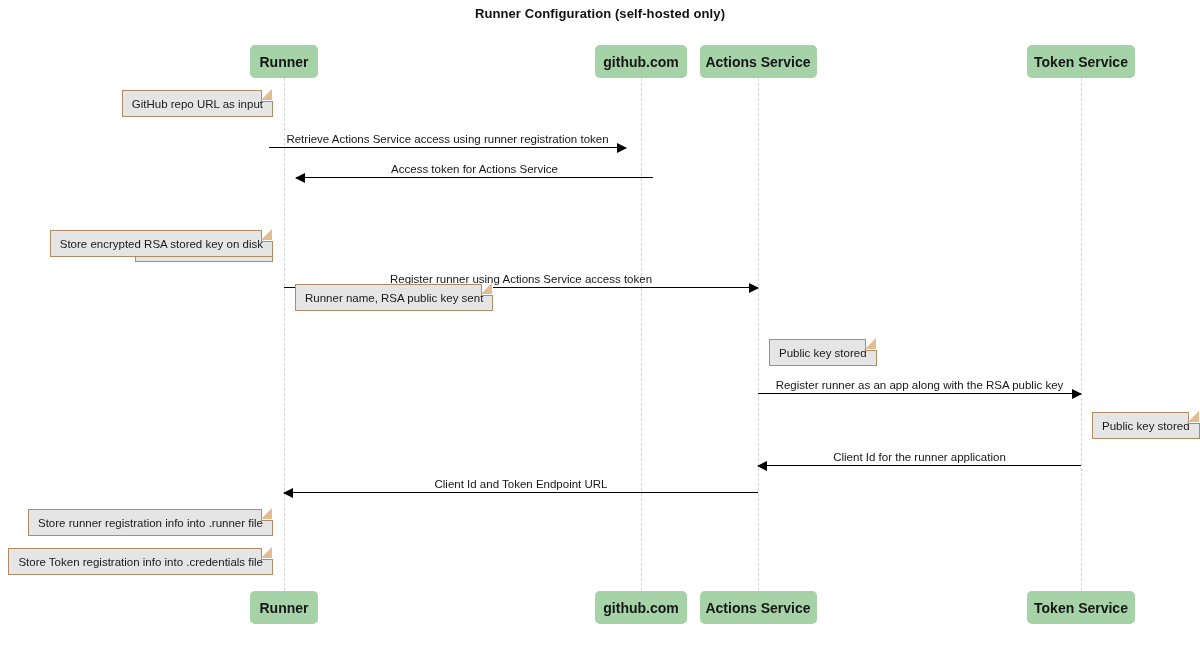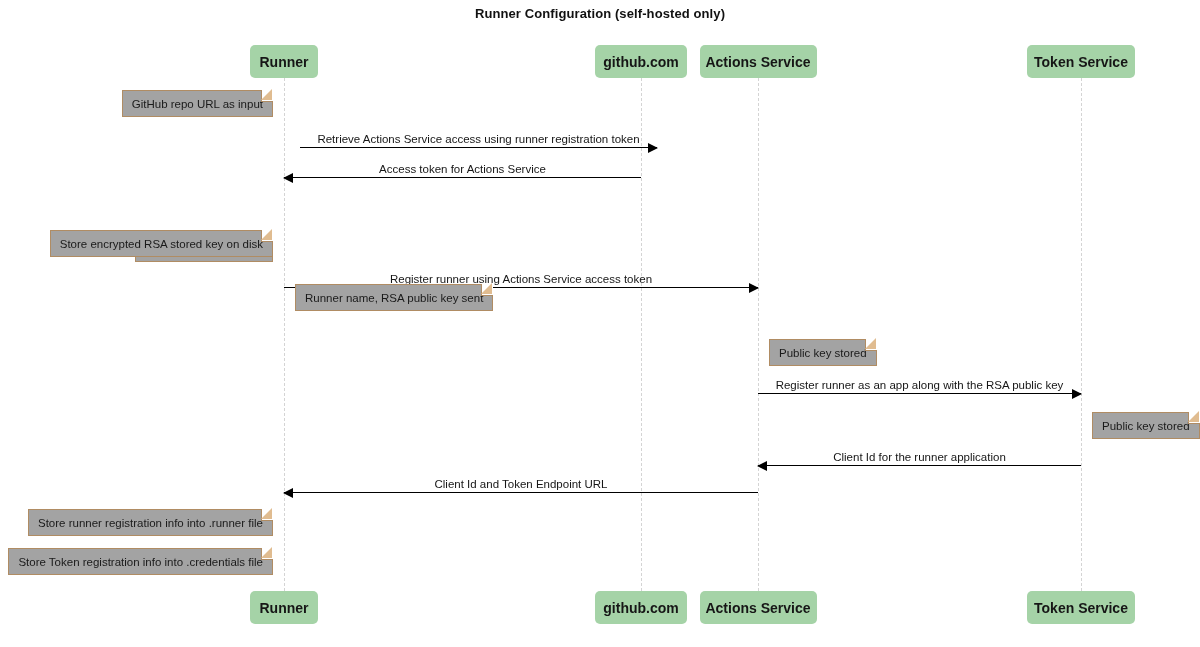--- a/index.html
+++ b/index.html
@@ -51,21 +51,21 @@
     font-weight: bold;
     color: #161616;
     white-space: nowrap;
     box-sizing: border-box;
     padding: 0 14px;
   }
 
   
   .note {
     position: absolute;
-    background: #a3a3a3;
+    background: #e5e5e5;
     border: 1px solid #b08c63;
     box-sizing: border-box;
     font-size: 11.5px;
     color: #1a1a1a;
     white-space: nowrap;
     display: flex;
     align-items: center;
     padding: 0 9px;
     height: 27px;
   }
@@ -164,26 +164,26 @@
         <span>Actions Service</span>
       </div>
       <div class="participant" style="left: 1027px; top: 45px; width: 108px;">
         <span>Token Service</span>
       </div>
       <div class="participant" style="left: 1027px; top: 591px; width: 108px;">
         <span>Token Service</span>
       </div>
     </div>
   <div id="messages-layer">
-      <div class="msg to-right" style="left: 300px; top: 147px; width: 357px;">
+      <div class="msg to-right" style="left: 269px; top: 147px; width: 357px;">
         <div class="line"></div>
         <div class="head"></div>
         <div class="label">Retrieve Actions Service access using runner registration token</div>
       </div>
-      <div class="msg to-left" style="left: 284px; top: 177px; width: 357px;">
+      <div class="msg to-left" style="left: 296px; top: 177px; width: 357px;">
         <div class="line"></div>
         <div class="head"></div>
         <div class="label">Access token for Actions Service</div>
       </div>
       <div class="msg to-right" style="left: 284px; top: 287px; width: 474px;">
         <div class="line"></div>
         <div class="head"></div>
         <div class="label">Register runner using Actions Service access token</div>
       </div>
       <div class="msg to-right" style="left: 758px; top: 393px; width: 323px;">

